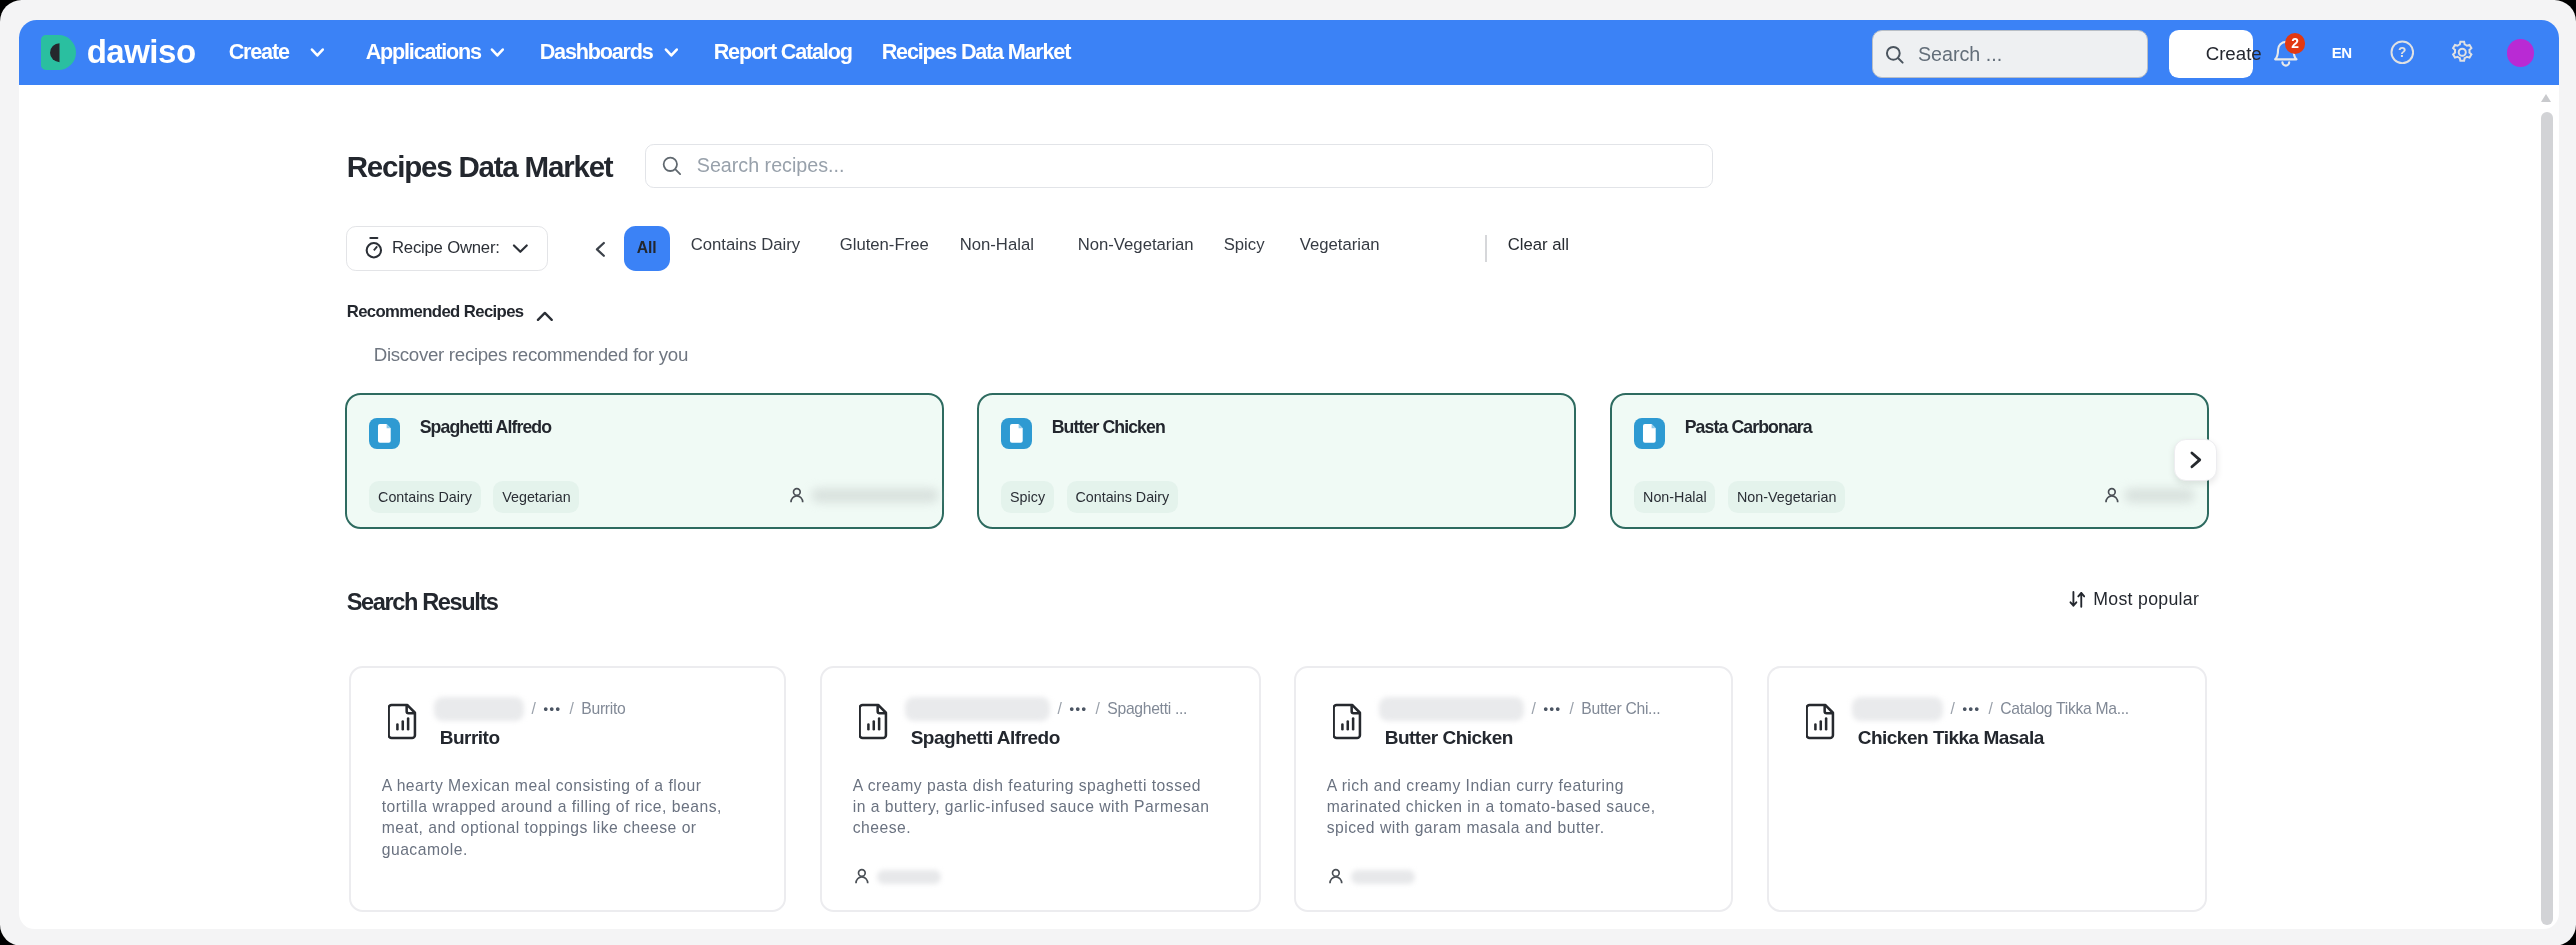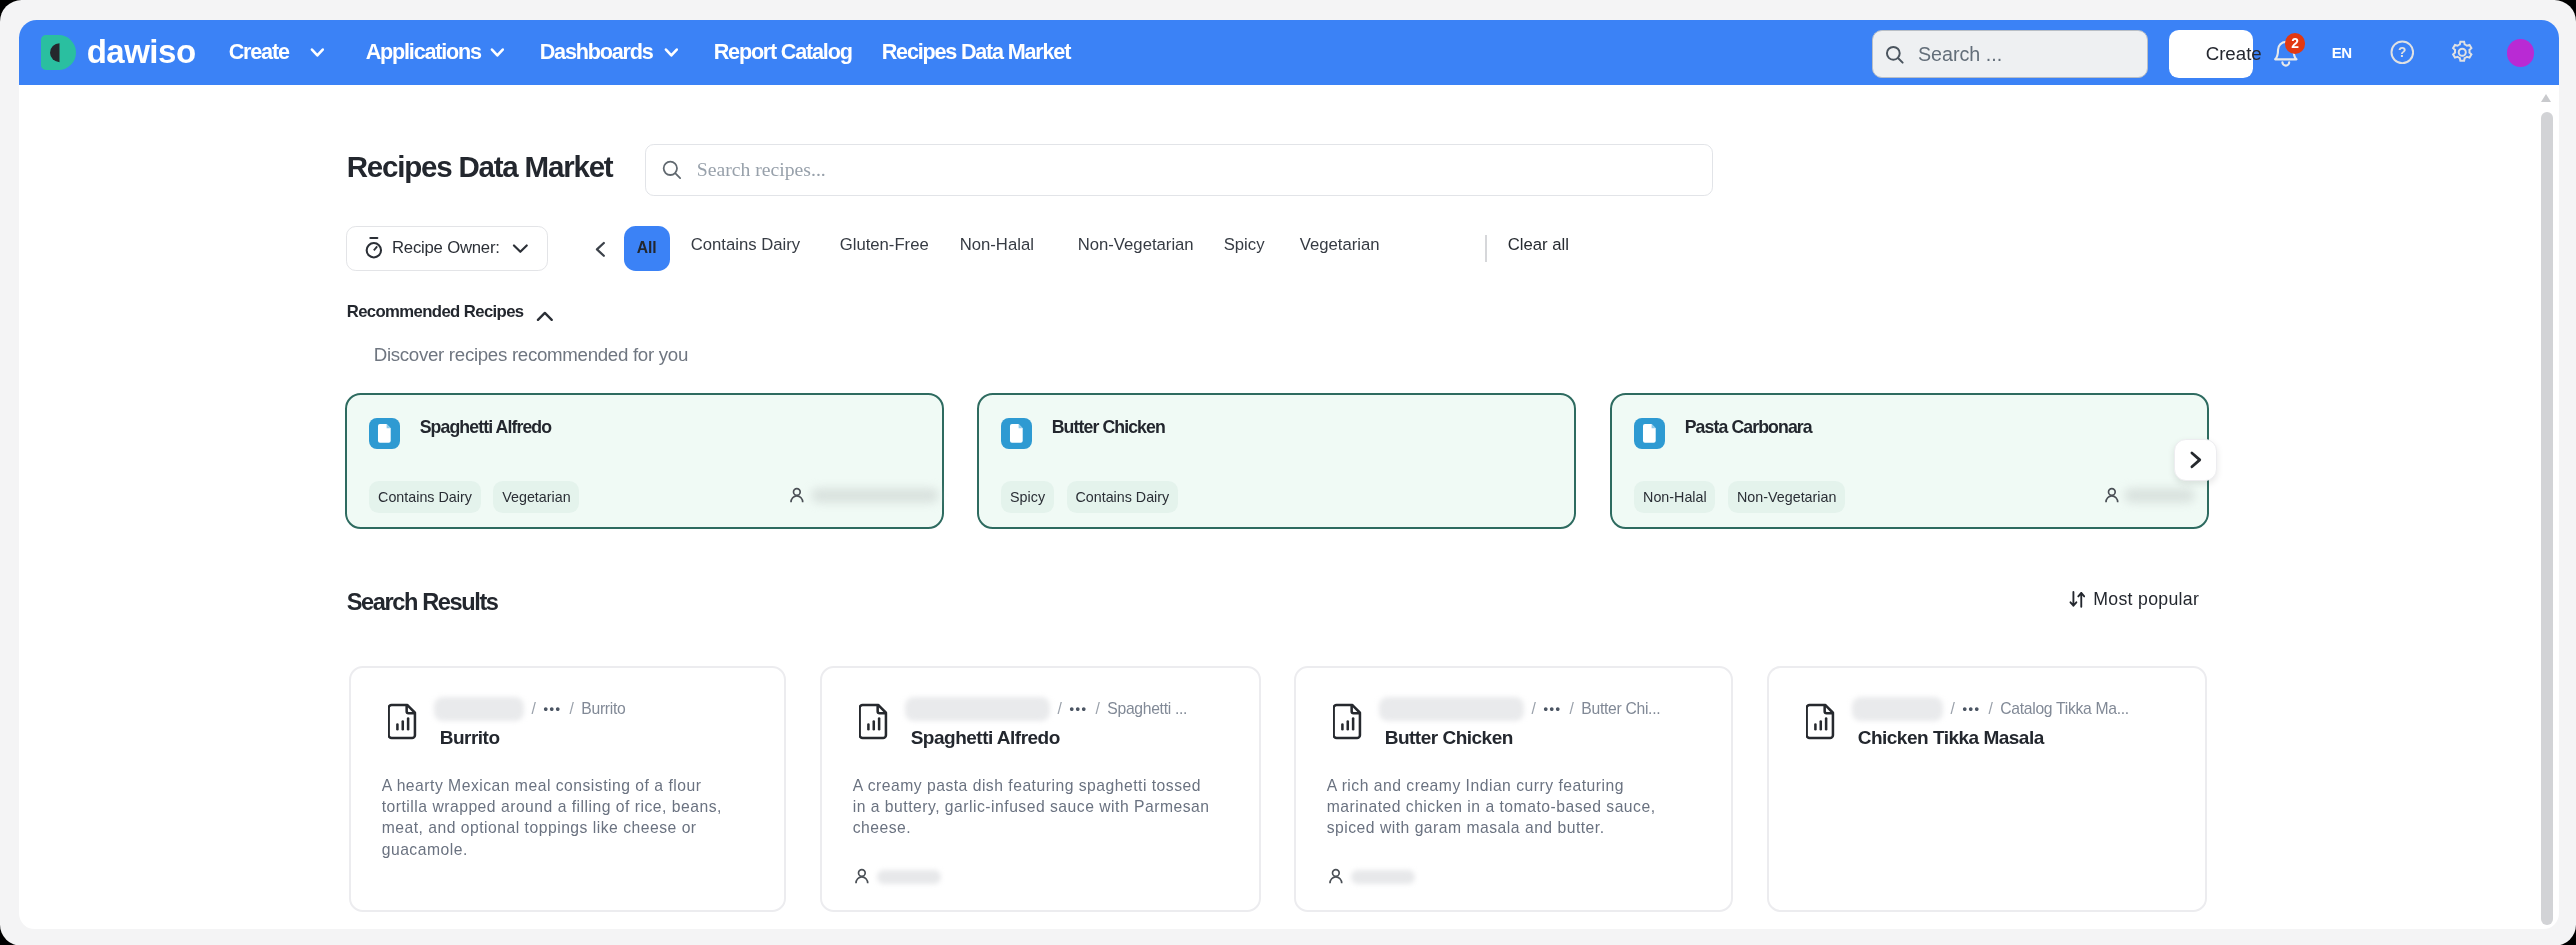--- a/index.html
+++ b/index.html
@@ -14,21 +14,21 @@
 #logoword { position:absolute; left:68px; top:0; height:65px; display:flex; align-items:center; color:#fff; font-weight:bold; font-size:33px; letter-spacing:-0.5px; }
 .chev { position:absolute; top:0; height:65px; display:flex; align-items:center; }
 #searchnav { position:absolute; left:1853px; top:10.8px; width:276px; height:48px; background:#eef0f2; border:1.5px solid #b9bfc6; border-radius:9.8px; display:flex; align-items:center; }
 #searchnav span { color:#636e79; font-size:19.7px; margin-left:11.8px; }
 #createbtn { position:absolute; left:2150px; top:10.8px; width:84px; height:48px; background:#fff; border-radius:9.8px; display:flex; align-items:center; justify-content:center; font-size:18.7px; color:#252830;padding-left:46px; }
 #ennav { position:absolute; left:2313px; top:0; height:65px; display:flex; align-items:center; color:#fff; font-weight:bold; font-size:15px; letter-spacing:-0.5px; }
 #badge { position:absolute; left:2266px; top:13.8px; width:20.6px; height:20.6px; border-radius:50%; background:#e23812; color:#fff; font-size:13.8px; font-weight:bold; display:flex; align-items:center; justify-content:center; }
 #avatar { position:absolute; left:2488px; top:19.7px; width:27.5px; height:27.5px; border-radius:50%; background:#b92ad4; }
 
 h1 { position:absolute; left:328px; top:130px; font-size:29.5px; letter-spacing:-1.2px; color:#23272e; font-weight:bold; }
-#searchrec { position:absolute; left:626px; top:124px; width:1068px; height:52px; border:1.5px solid #e2e4e8; border-radius:8.8px; display:flex; align-items:center;font-family:Liberation Serif, serif; }
+#searchrec { position:absolute; left:626px; top:124px; width:1068px; height:44px; border:1.5px solid #e2e4e8; border-radius:8.8px; display:flex; align-items:center; }
 #searchrec span { color:#98a1ab; font-size:19.7px; margin-left:13.8px; }
 #fltbtn { position:absolute; left:327px; top:206px; width:202px; height:45px; border:1.5px solid #e3e4e7; border-radius:9.8px; display:flex; align-items:center;text-align:center; }
 #fltbtn .t { font-size:16.7px; letter-spacing:-0.2px; color:#2b2f36; margin-left:7.9px; font-weight:500;}
 #allchip { position:absolute; left:605px; top:206px; width:46px; height:45px; background:#3b82f6; border-radius:11.8px; display:flex; align-items:center; justify-content:center; font-size:15.7px; font-weight:bold; color:#23272e; }
 .fchip { position:absolute; top:203px; height:45px; display:flex; align-items:center; font-size:16.7px; color:#363b43; }
 #fdivider { position:absolute; left:1466px; top:215px; width:2px; height:27.5px; background:#d6d7da; }
 #clearall { position:absolute; left:1489px; top:203px; height:45px; display:flex; align-items:center; font-size:16.7px; color:#272b31; font-weight:500; }
 #rechead { position:absolute; left:328px; top:282px; font-size:16.7px; font-weight:bold; letter-spacing:-0.6px; color:#23272e; }
 #recsub { position:absolute; left:328px; top:324px; font-size:18.7px; letter-spacing:-0.3px; color:#6f7680;margin-left:27px; }
 .reccard { position:absolute; top:373px; width:599px; height:136px; background:#f0faf5; border:2px solid #2e6b60; border-radius:15.7px; }

